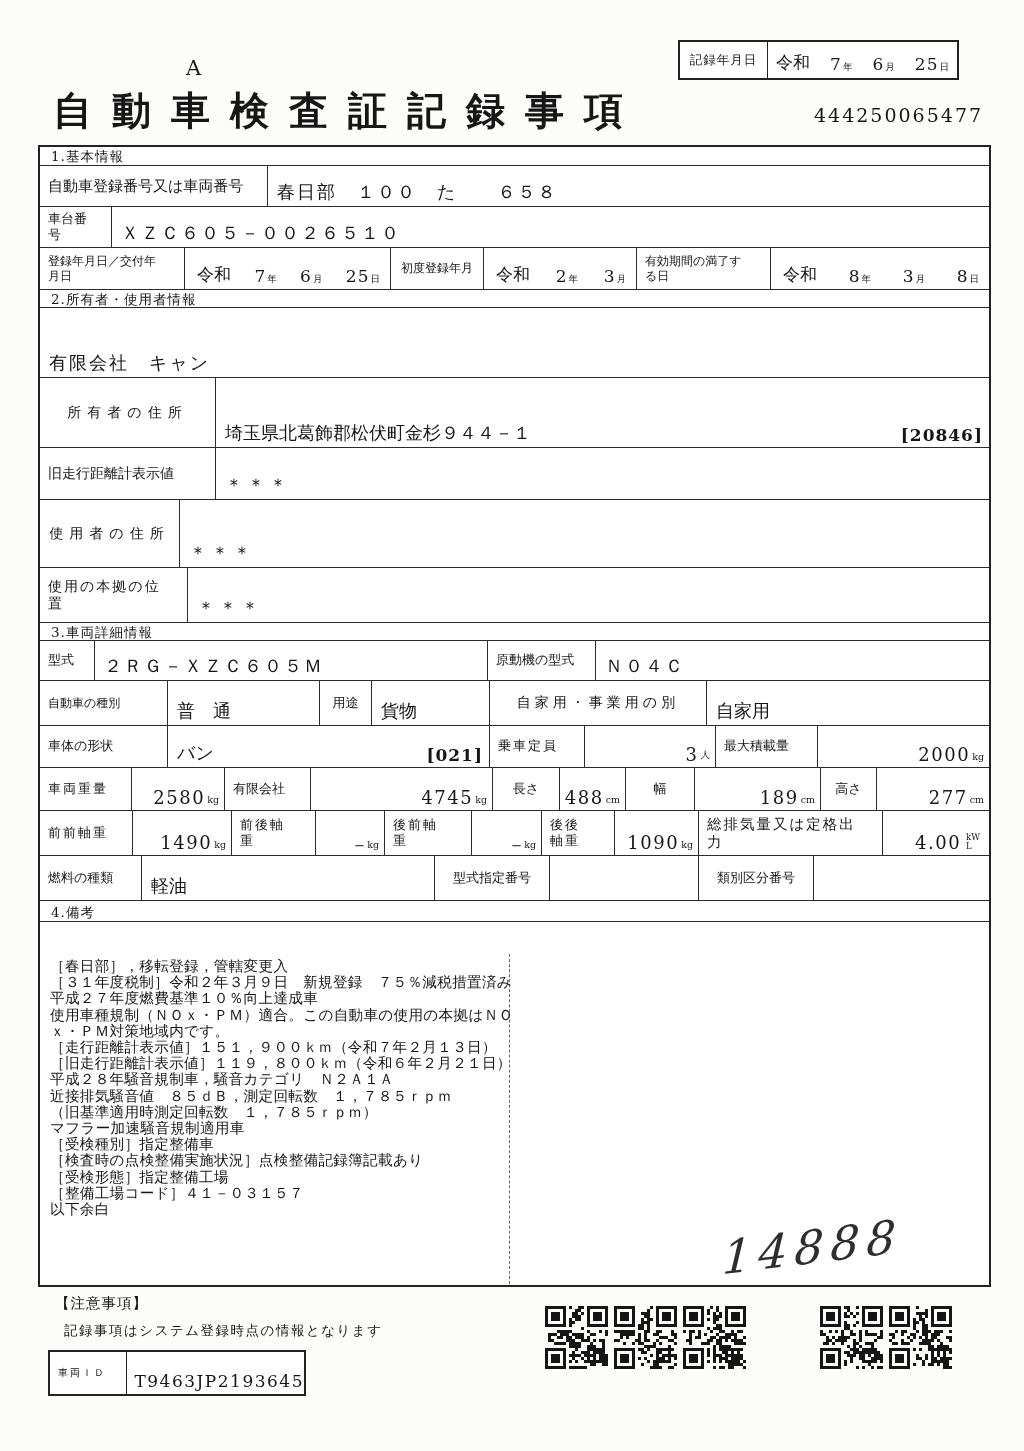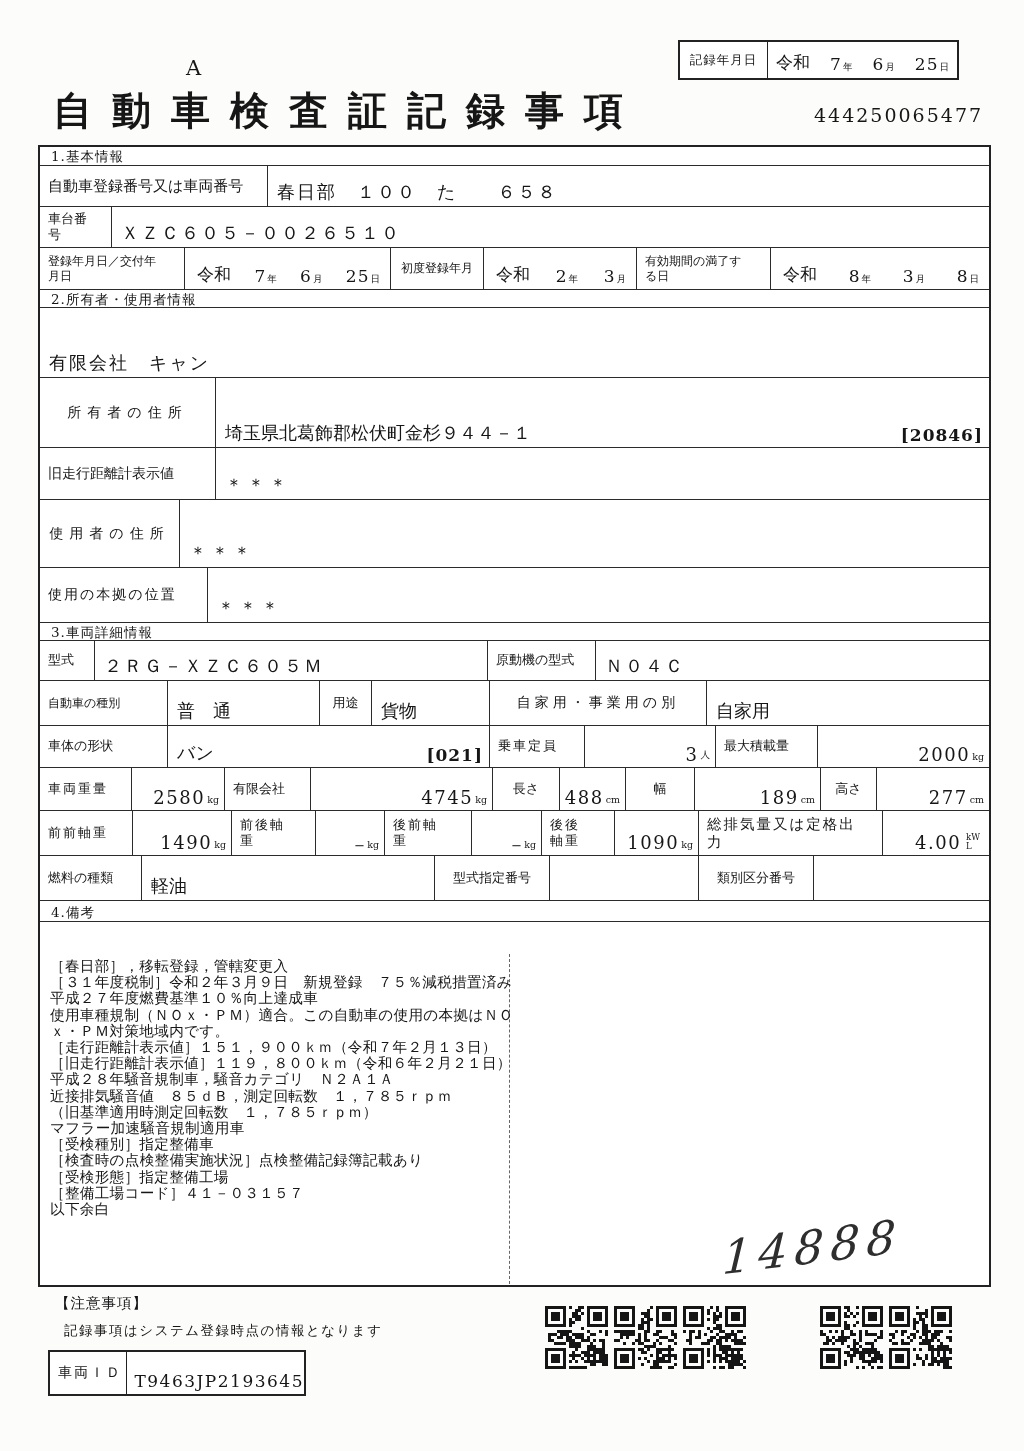--- a/index.html
+++ b/index.html
@@ -45,21 +45,21 @@
   .remark-line{font-size:14.6px;line-height:16.2px;letter-spacing:0.3px;white-space:nowrap;}
   .rright{flex:1;position:relative;}
   .handwritten{position:absolute;right:86px;bottom:10px;font-size:46px;font-style:italic;
                transform:rotate(-7deg) skewX(-10deg);letter-spacing:7px;color:#2e2e2e;}
   
   .notice-h{position:absolute;left:55px;top:1294px;font-size:14.5px;letter-spacing:1px;}
   .notice-t{position:absolute;left:64px;top:1322px;font-size:13.5px;letter-spacing:1.5px;}
   .vid{position:absolute;left:48px;top:1350px;width:258px;height:46px;border:2px solid #222;
        display:flex;box-sizing:border-box;background:#fff;}
   .vid-lbl{width:86px;border-right:1px solid #222;display:flex;align-items:center;padding-left:8px;
-           font-size:14px;letter-spacing:2px;box-sizing:border-box;}
+           font-size:10px;letter-spacing:2px;box-sizing:border-box;}
   .vid-val{flex:1;display:flex;align-items:flex-end;padding:0 0 3px 7px;font-size:17px;letter-spacing:1.5px;}
   .qr{position:absolute;top:1306px;width:63px;height:63px;}
 </style>
 </head>
 <body>
 
 <div class="page">
 
   <div class="corner-a">A</div>
 
@@ -164,21 +164,21 @@
       <div class="cell lbl f14" style="width:176px">旧走行距離計表示値</div>
       <div class="cell val" style="flex:1;letter-spacing:4px">＊＊＊</div>
     </div>
 
     <div class="trow" style="height:68px">
       <div class="cell lbl f14 sp6 center" style="width:140px">使用者の住所</div>
       <div class="cell val" style="flex:1;letter-spacing:4px">＊＊＊</div>
     </div>
 
     <div class="trow" style="height:55px">
-      <div class="cell lbl f14 sp2" style="width:168px">使用の本拠の位置</div>
+      <div class="cell lbl f14 sp2" style="width:148px">使用の本拠の位置</div>
       <div class="cell val" style="flex:1;letter-spacing:4px">＊＊＊</div>
     </div>
 
     <div class="shead" style="height:18px">3.車両詳細情報</div>
 
 
     <div class="trow" style="height:40px">
       <div class="cell lbl" style="width:55px">型式</div>
       <div class="cell val" style="width:393px;letter-spacing:2px">２ＲＧ－ＸＺＣ６０５Ｍ</div>
       <div class="cell lbl" style="width:108px">原動機の型式</div>

